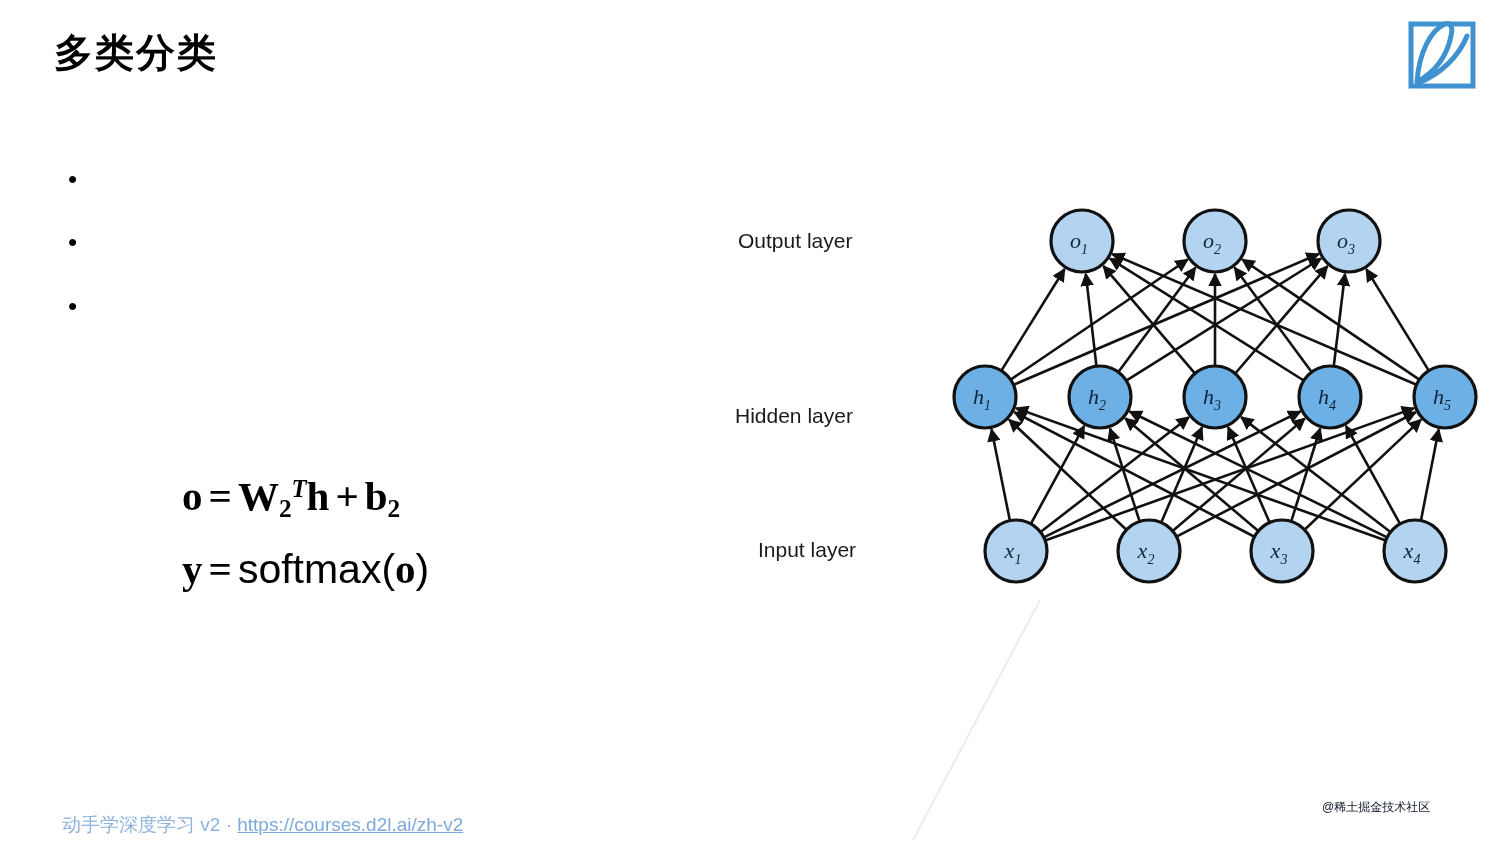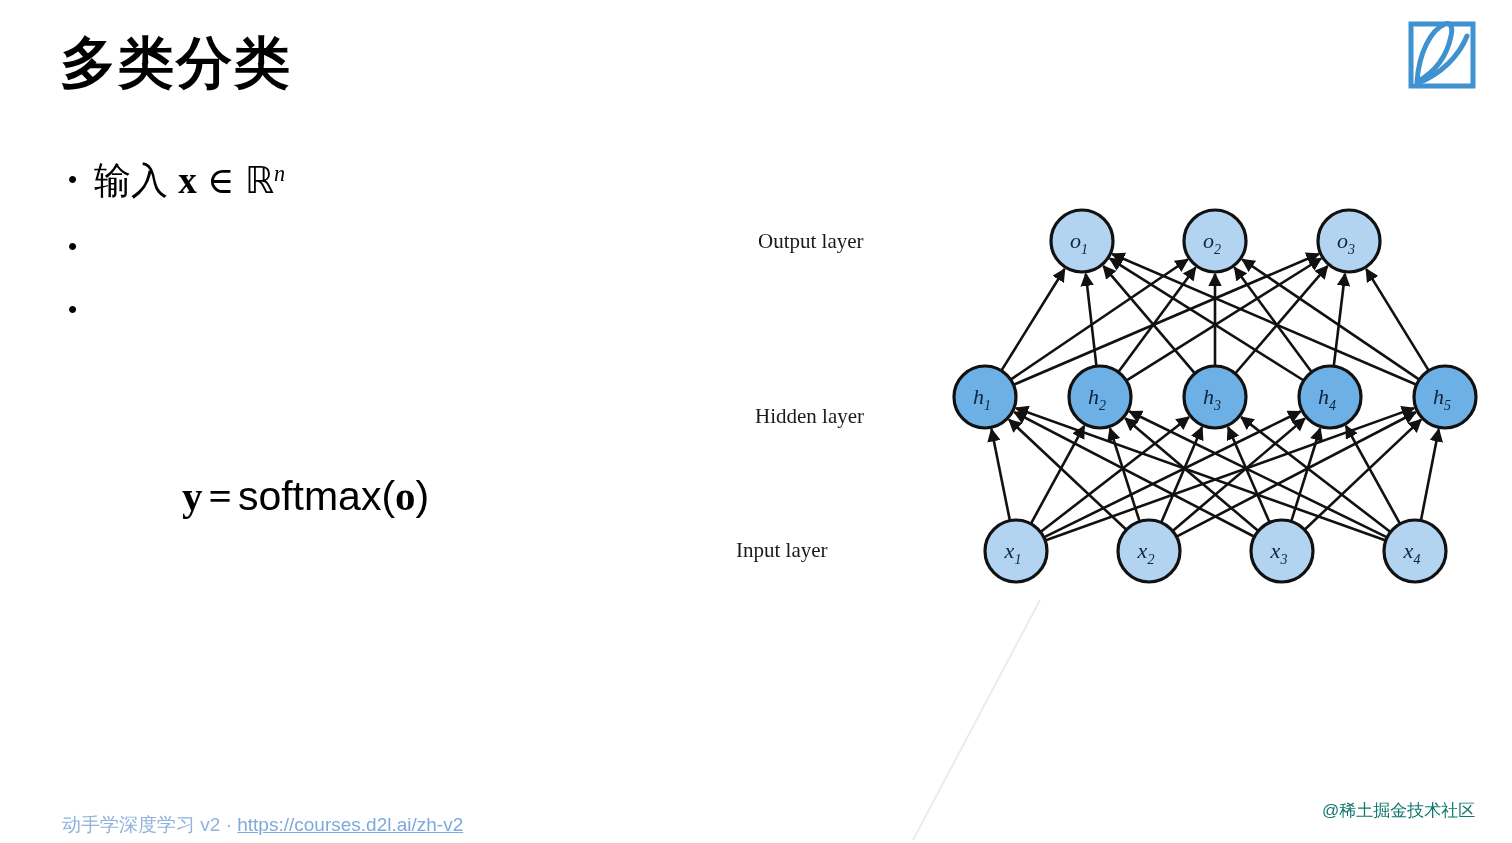--- a/index.html
+++ b/index.html
@@ -6,22 +6,22 @@
   html, body {
     width: 1512px; height: 843px;
     background: #ffffff;
     font-family: "Liberation Sans", sans-serif;
     overflow: hidden;
   }
   .slide { position: relative; width: 1512px; height: 843px; background: #fff; }
 
   
   .title {
-    position: absolute; left: 60px; top: 26px;
-    font-size: 56px; font-weight: bold; color: #000;
+    position: absolute; left: 54px; top: 26px;
+    font-size: 39px; font-weight: bold; color: #000;
     letter-spacing: 2px;
     font-family: "Liberation Sans", "DejaVu Sans", sans-serif;
   }
 
   
   .logo { position: absolute; left: 1401px; top: 14px; width: 86px; height: 80px; }
 
   
   .bullets { position: absolute; left: 68px; top: 155px; width: 680px; }
   .bullet {
@@ -49,40 +49,40 @@
     font-family: "Liberation Serif","DejaVu Serif",serif; font-weight: bold;
     white-space: nowrap;
   }
   .eq .op { font-weight: bold; padding: 0 6px; }
   .eq .sig { font-family: "DejaVu Serif", serif; font-style: italic; font-weight: normal; }
   .eq .sfx { font-family: "Liberation Sans", sans-serif; font-weight: normal; }
 
   
   .layer-label {
     position: absolute; font-size: 21px; color: #1a1a1a;
-    font-family: Liberation Serif, serif; white-space: nowrap; margin-left: 20px;
+    font-family: Liberation Sans, sans-serif; white-space: nowrap;
   }
   #lab-output { left: 738px; top: 229px; }
   #lab-hidden { left: 735px; top: 404px; }
-  #lab-input  { left: 716px; top: 538px; }
+  #lab-input  { left: 758px; top: 538px; }
 
   
   .network { position: absolute; left: 930px; top: 185px; width: 560px; height: 420px; }
   .net-svg { display: block; }
 
   
   .footer {
     position: absolute; left: 62px; top: 812px;
     font-size: 19px; color: #8fb3dd;
     font-family: "Liberation Sans", "DejaVu Sans", sans-serif; white-space: nowrap;
   }
   .footer .url { color: #7ea9db; text-decoration: underline; margin-top: 10px; }
   .watermark {
     position: absolute; left: 1322px; top: 799px;
-    font-size: 17px; color: #0f766e;
+    font-size: 12px; color: #0f172a;
     font-family: "Liberation Sans","DejaVu Sans",sans-serif; white-space: nowrap;
   }
   .faint-line {
     position: absolute; left: 905px; top: 600px;
     width: 140px; height: 243px;
   }
 </style>
 </head>
 <body>
 
@@ -95,38 +95,35 @@
       <rect x="10" y="10" width="62" height="62" fill="none" stroke="#3f92cf" stroke-width="5"></rect>
       <path d="M16 68 C18 38 30 16 44 10 C50 8 52 14 50 22 C46 42 34 58 16 68 Z" fill="#ffffff" stroke="#3f92cf" stroke-width="5" stroke-linejoin="round"></path>
       <path d="M17 69 C40 60 58 42 66 22" fill="none" stroke="#3f92cf" stroke-width="5" stroke-linecap="round"></path>
     </svg>
   </div>
 
   <div class="bullets">
 
     <div class="bullet">
       <span class="bullet-dot">•</span>
-      <span class="bullet-text">
-        <span>输入</span>
-        <span class="bb">x</span>
-        <span class="mathser">∈</span>
-        <span class="rset">ℝ</span><sup class="bbi">n</sup>
-      </span>
     </div>
 
     <div class="bullet">
       <span class="bullet-dot">•</span>
     </div>
 
     <div class="bullet">
       <span class="bullet-dot">•</span>
     </div>
   </div>
 
   <div class="equations">
+    <div class="eq">
+      <span>o</span><span class="op">=</span><span>W</span><sub>2</sub><sup class="bbi">T</sup><span>h</span><span class="op">+</span><span>b</span><sub>2</sub>
+    </div>
     <div class="eq">
       <span>y</span><span class="op">=</span><span class="sfx">softmax</span><span class="sfx">(</span><span>o</span><span class="sfx">)</span>
     </div>
   </div>
 
   <div class="layer-label" id="lab-output">Output layer</div>
   <div class="layer-label" id="lab-hidden">Hidden layer</div>
   <div class="layer-label" id="lab-input">Input layer</div>
 
   <div class="faint-line">

